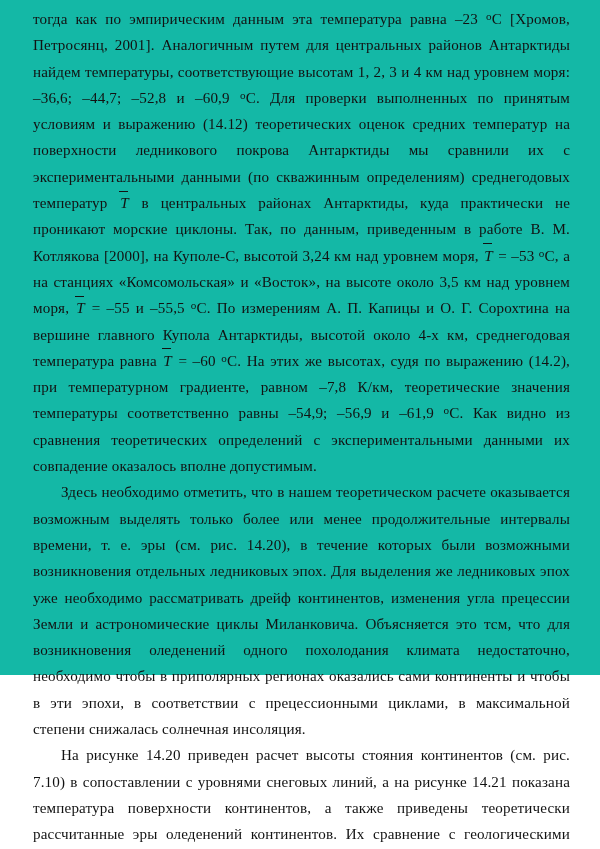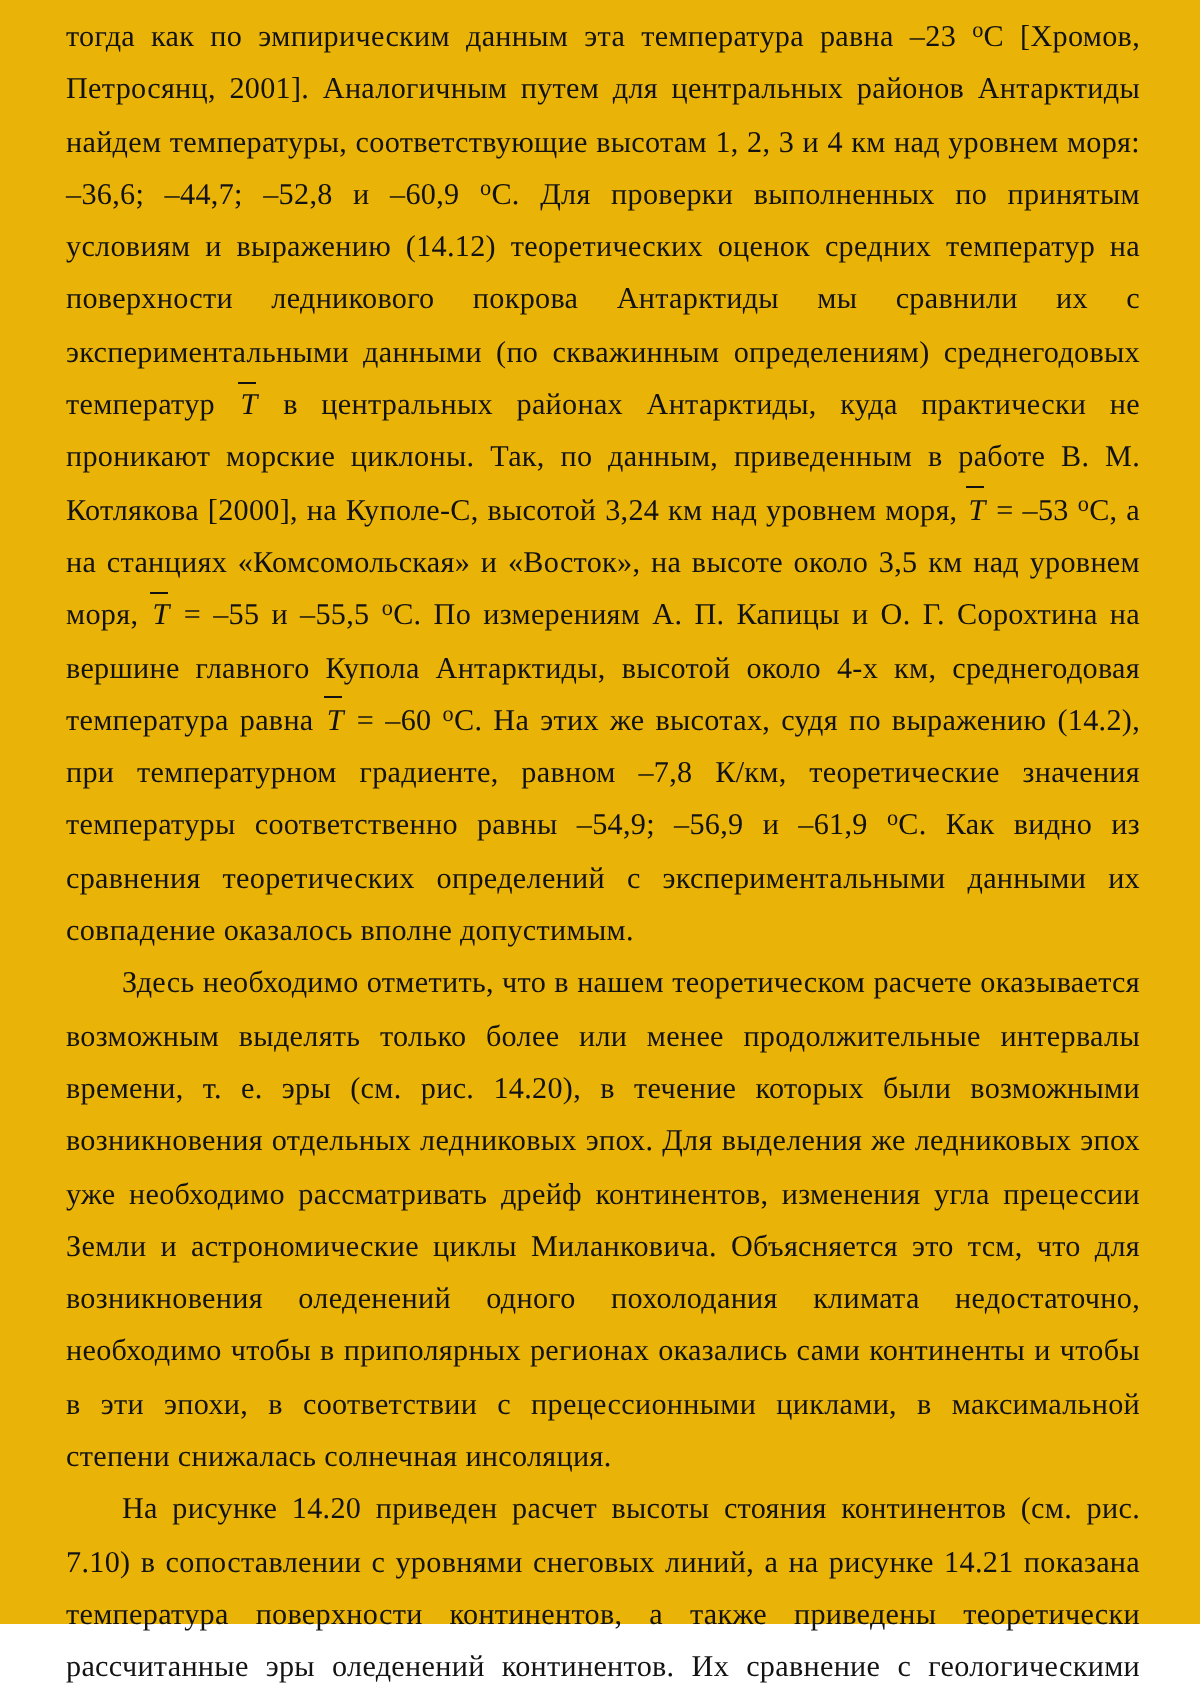--- a/index.html
+++ b/index.html
@@ -11,22 +11,22 @@
   body {
     width: 600px;
     height: 849px;
     overflow: hidden;
     font-family: "Liberation Serif", "DejaVu Serif", serif;
     color: #111111;
   }
   .page {
     position: relative;
     width: 600px;
-    height: 812px;
-    background: #eab308;
+    height: 675px;
+    background: #14b8a6;
     box-sizing: border-box;
     padding: 6px 30px 0 33px;
   }
   .text-body {
     font-size: 15.1px;
     line-height: 26.3px;
     text-align: justify;
     text-justify: inter-word;
     hyphens: manual;
     color: #121212;

